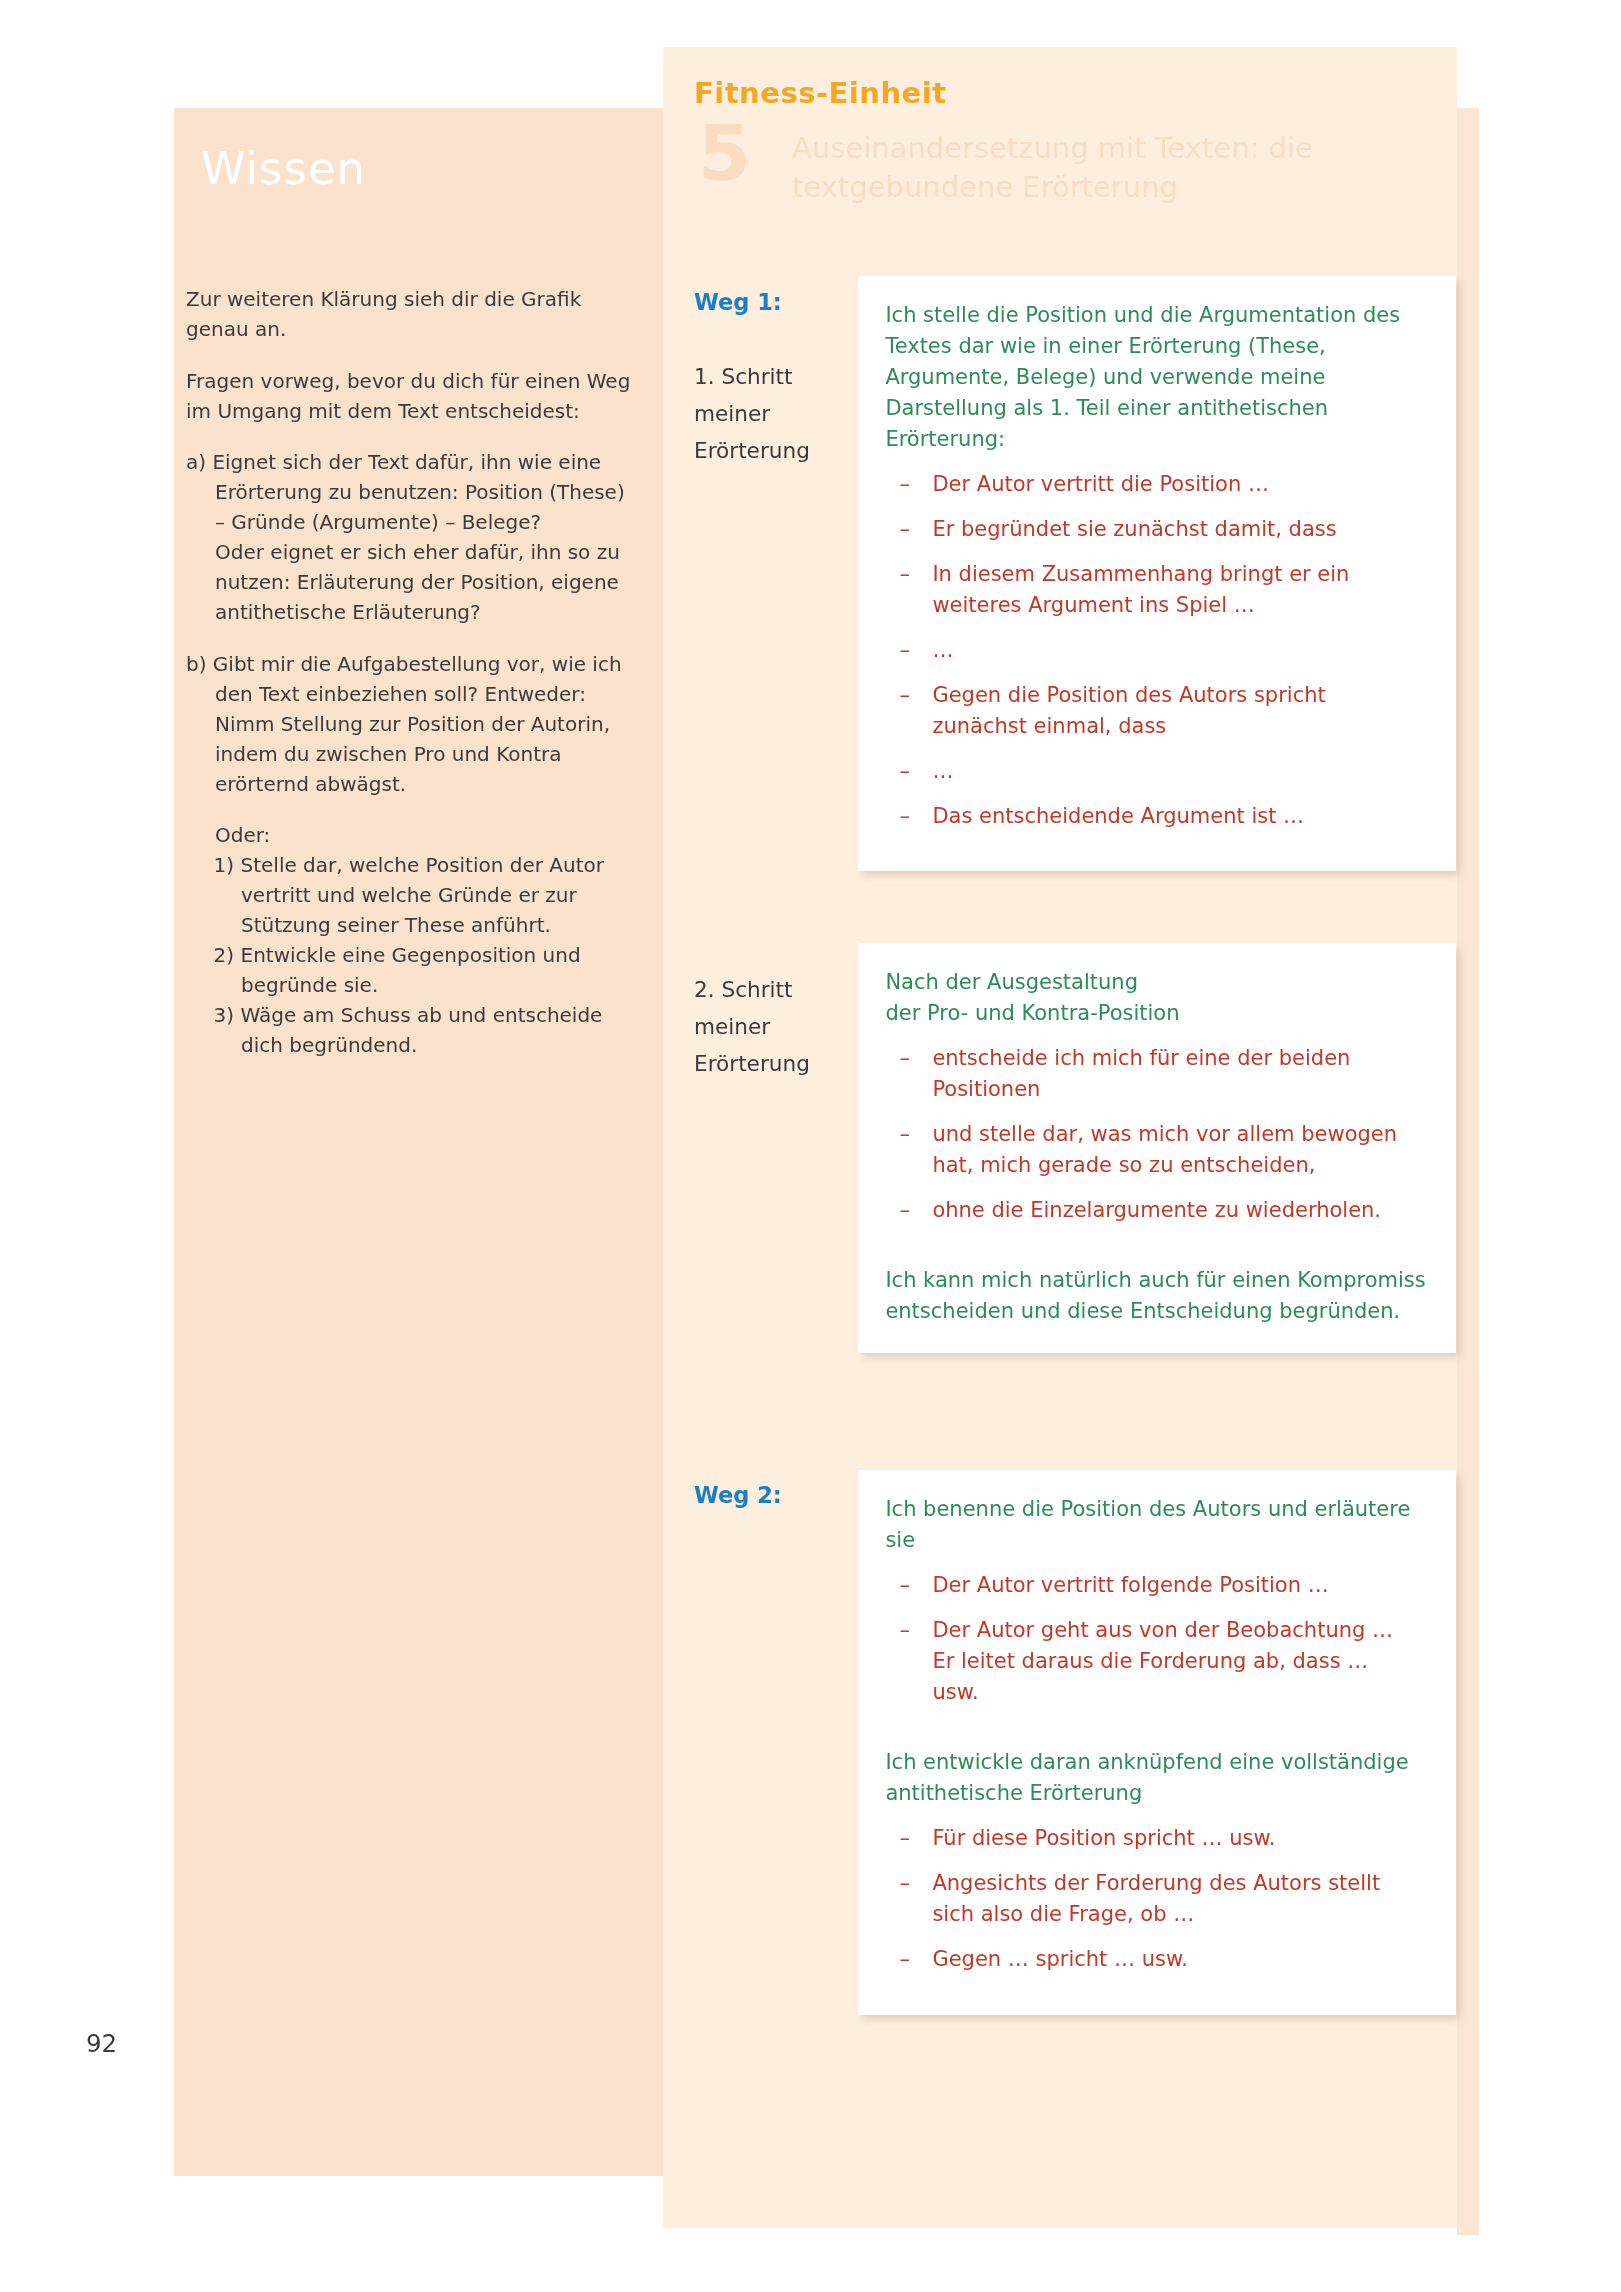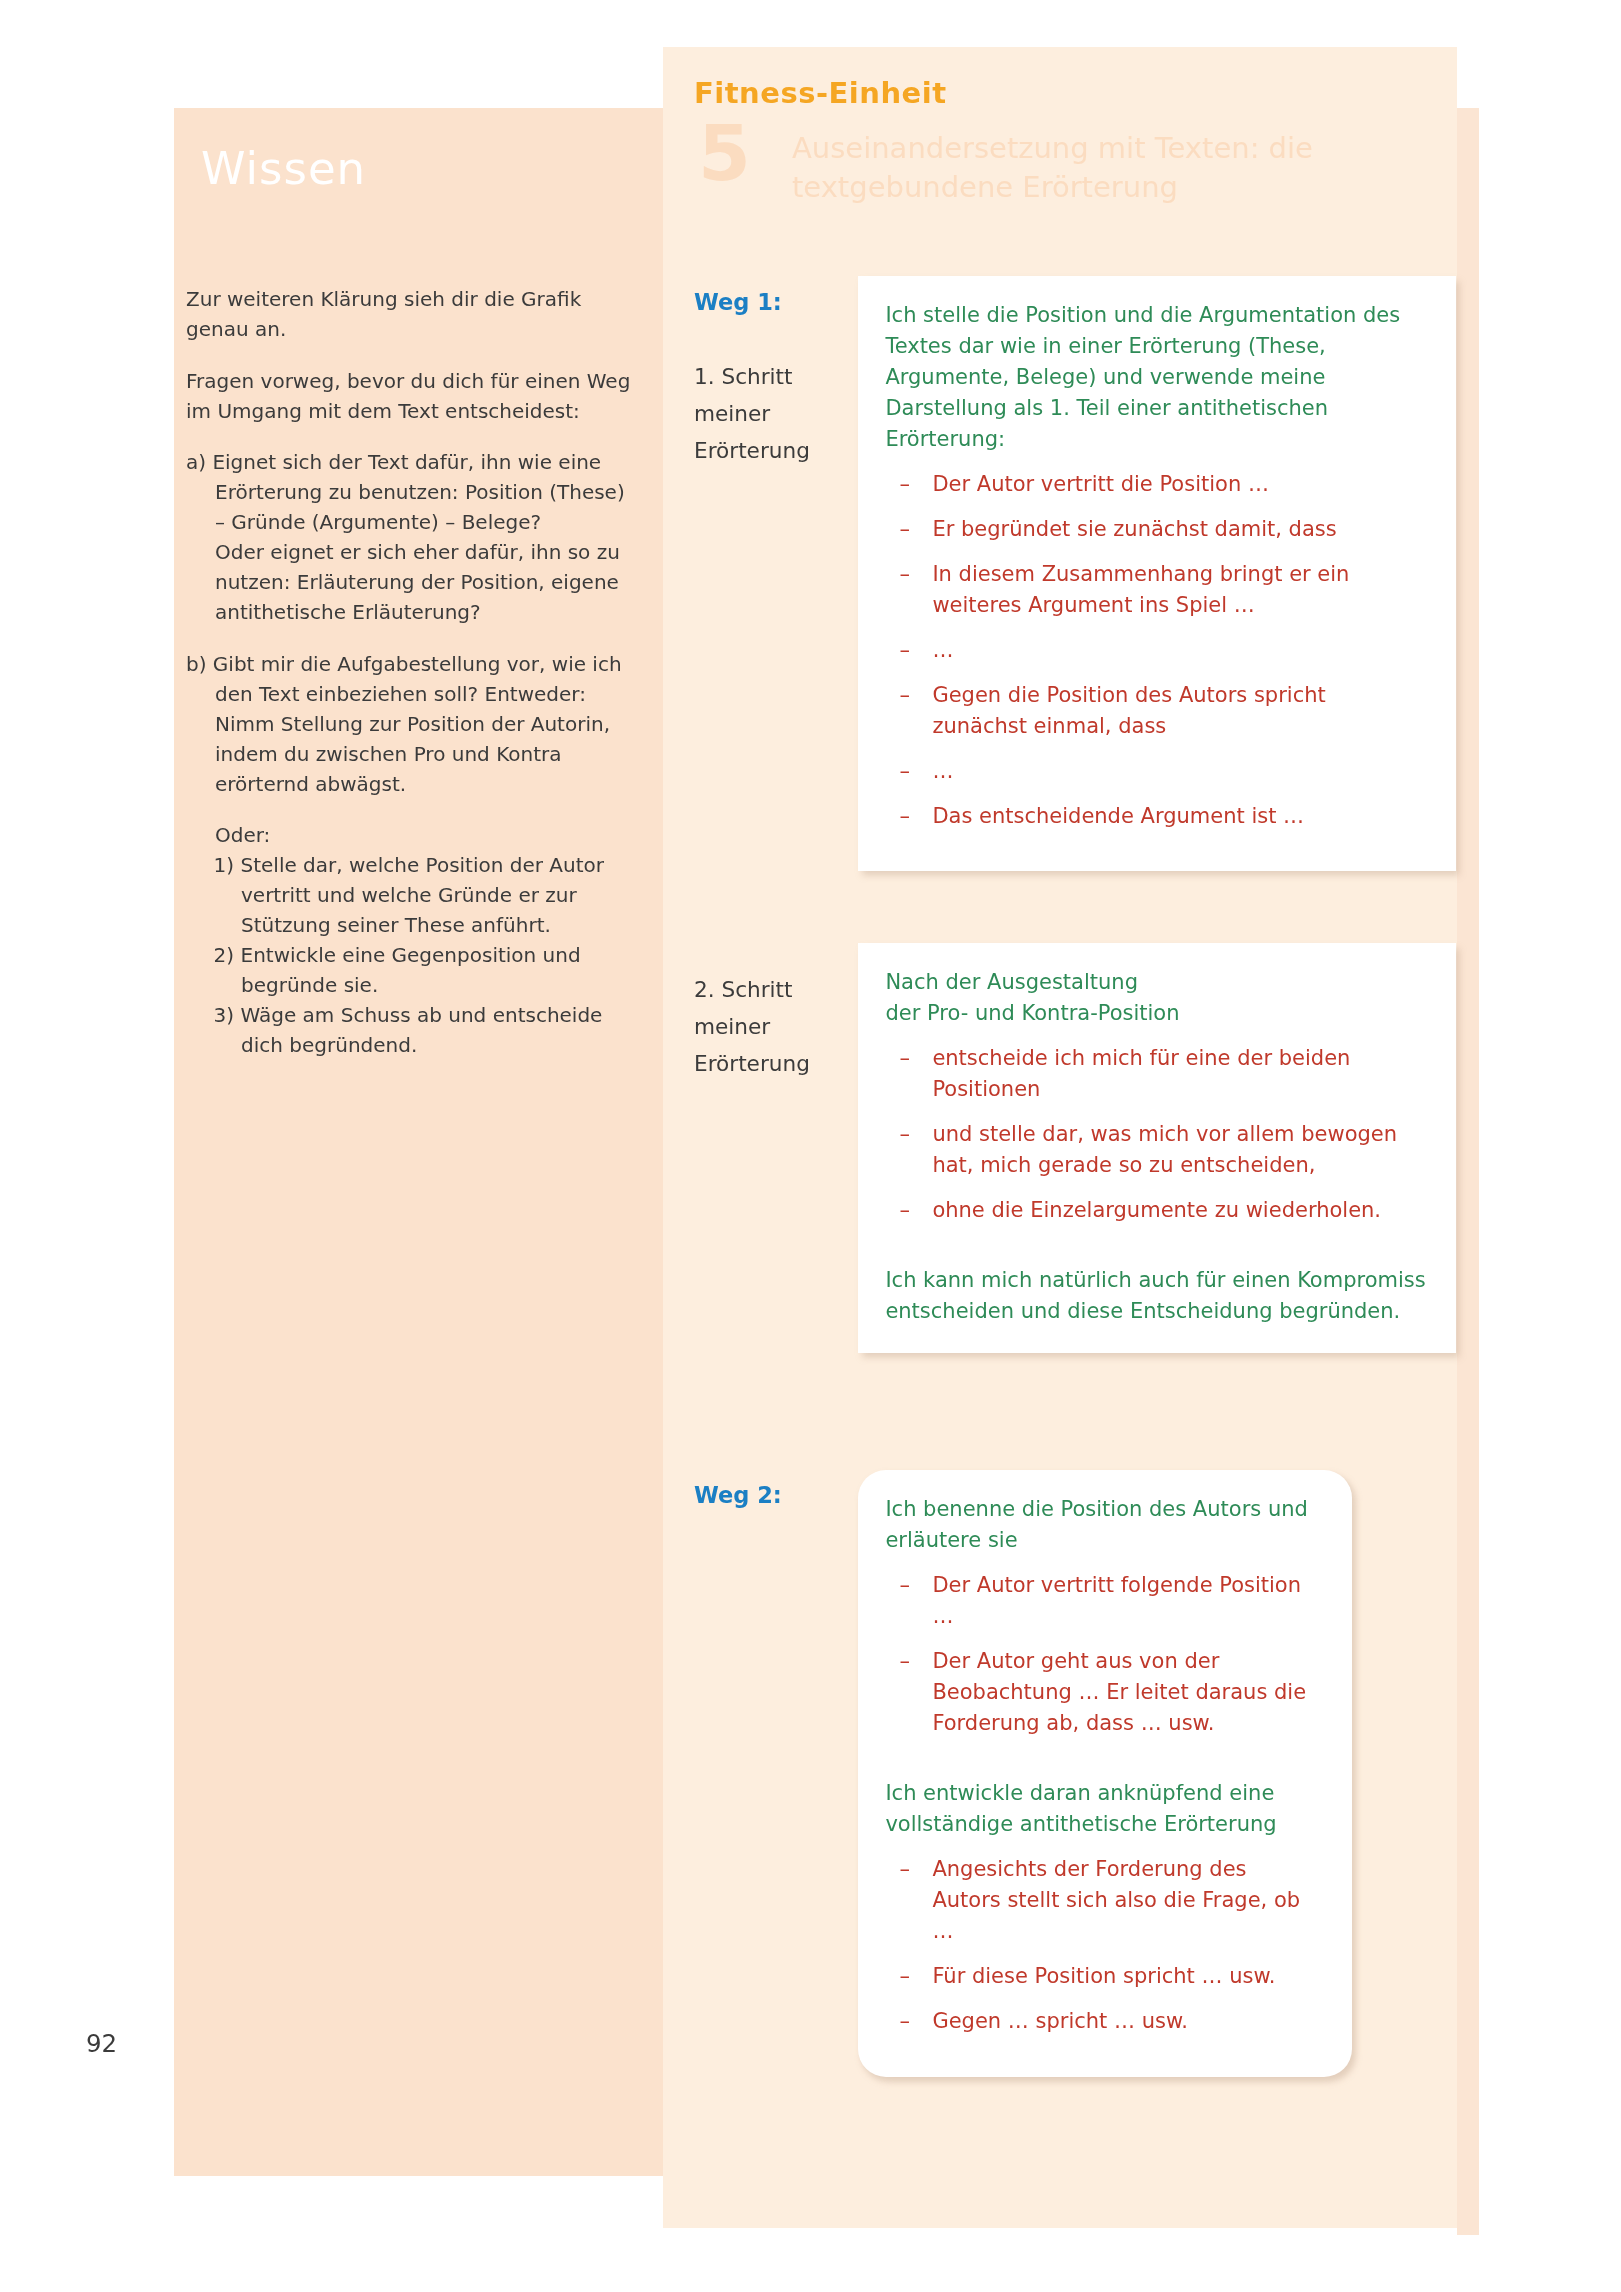--- a/index.html
+++ b/index.html
@@ -154,21 +154,21 @@
   }
   .card li .dash {
     display: inline-block;
     width: 33px;
     text-indent: 0;
   }
   .card .gap { height: 25.5px; }
 
   #card1 { left: 858px; top: 276px; width: 598px; }
   #card2 { left: 858px; top: 943px; width: 598px; }
-  #card3 { left: 858px; top: 1470px; width: 494px; border-radius: 28px; }
+  #card3 { left: 858px; top: 1470px; width: 598px; }
 
   #weg1-label { left: 694px; top: 289px; }
   #step1-label { left: 694px; top: 358px; }
   #step2-label { left: 694px; top: 943px; margin-top: 28px; }
   #weg2-label { left: 694px; top: 1482px; }
 </style>
 </head>
 <body>
 
 <div id="left-panel"></div>
@@ -239,18 +239,18 @@
 
 <div class="card" id="card3">
   <p class="green">Ich benenne die Position des Autors und erläutere sie</p>
   <ul>
     <li><span class="dash">–</span><span>Der Autor vertritt folgende Position …</span></li>
     <li><span class="dash">–</span><span>Der Autor geht aus von der Beobachtung … Er leitet daraus die Forderung ab, dass … usw.</span></li>
   </ul>
   <div class="gap"></div>
   <p class="green">Ich entwickle daran anknüpfend eine vollständige antithetische Erörterung</p>
   <ul>
+    <li><span class="dash">–</span><span>Für diese Position spricht … usw.</span></li>
     <li><span class="dash">–</span><span>Angesichts der Forderung des Autors stellt sich also die Frage, ob …</span></li>
-    <li><span class="dash">–</span><span>Für diese Position spricht … usw.</span></li>
     <li><span class="dash">–</span><span>Gegen … spricht … usw.</span></li>
   </ul>
 </div>
 
 
 </body></html>

